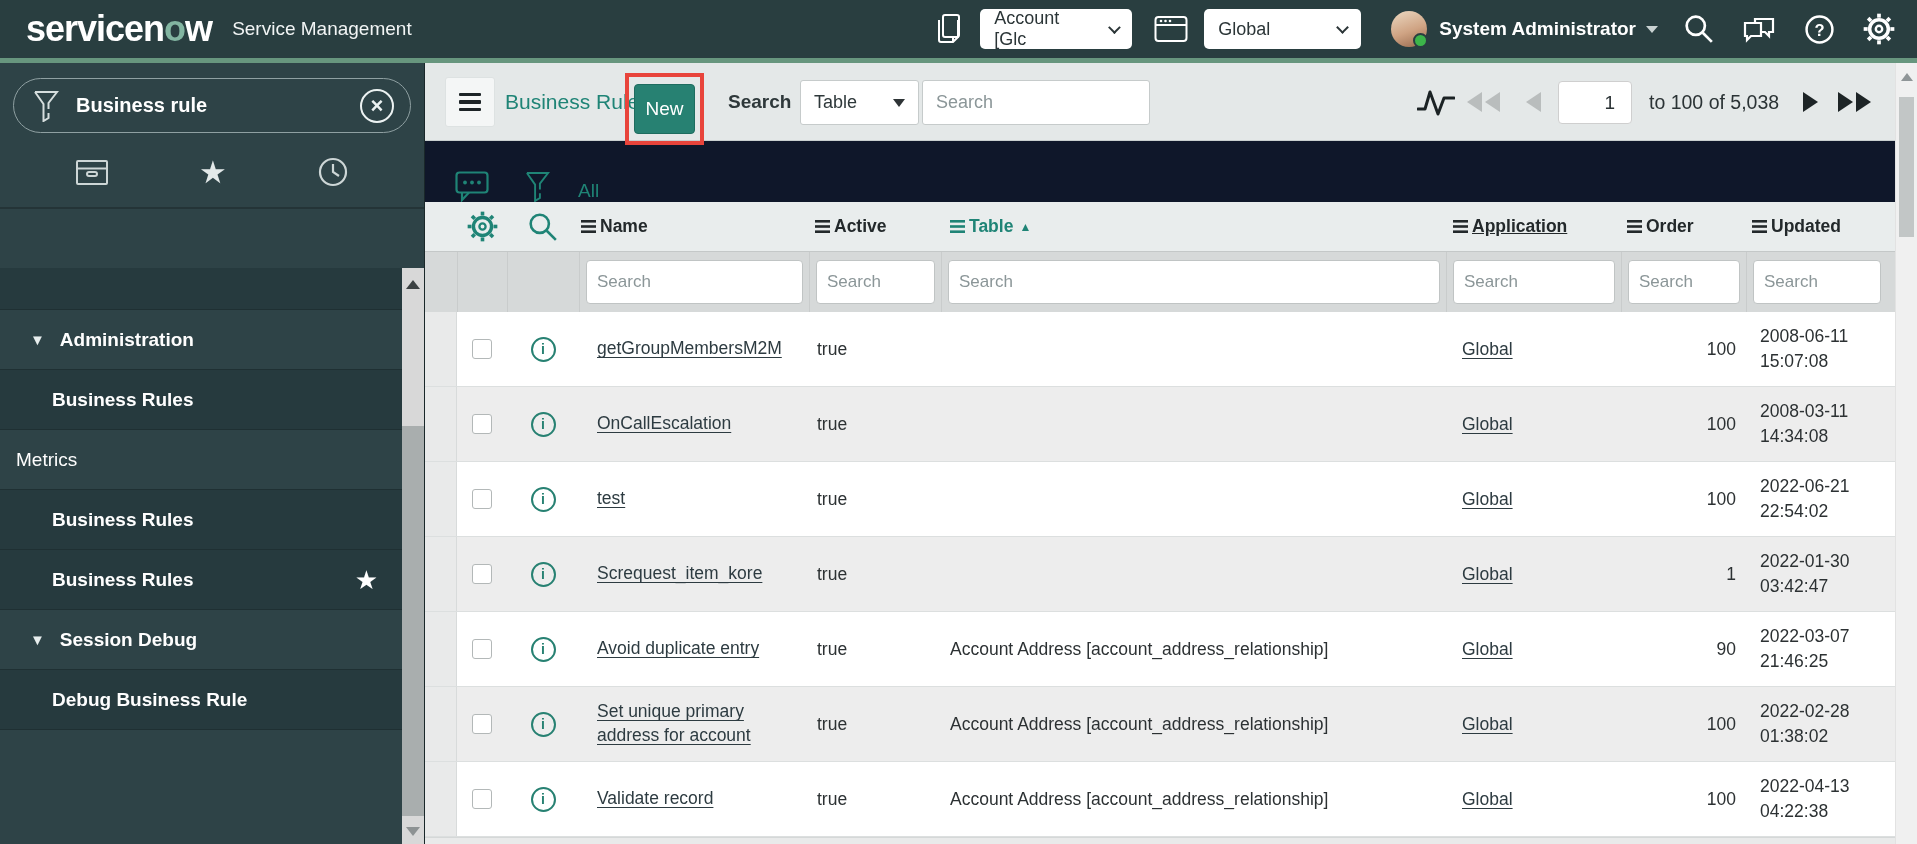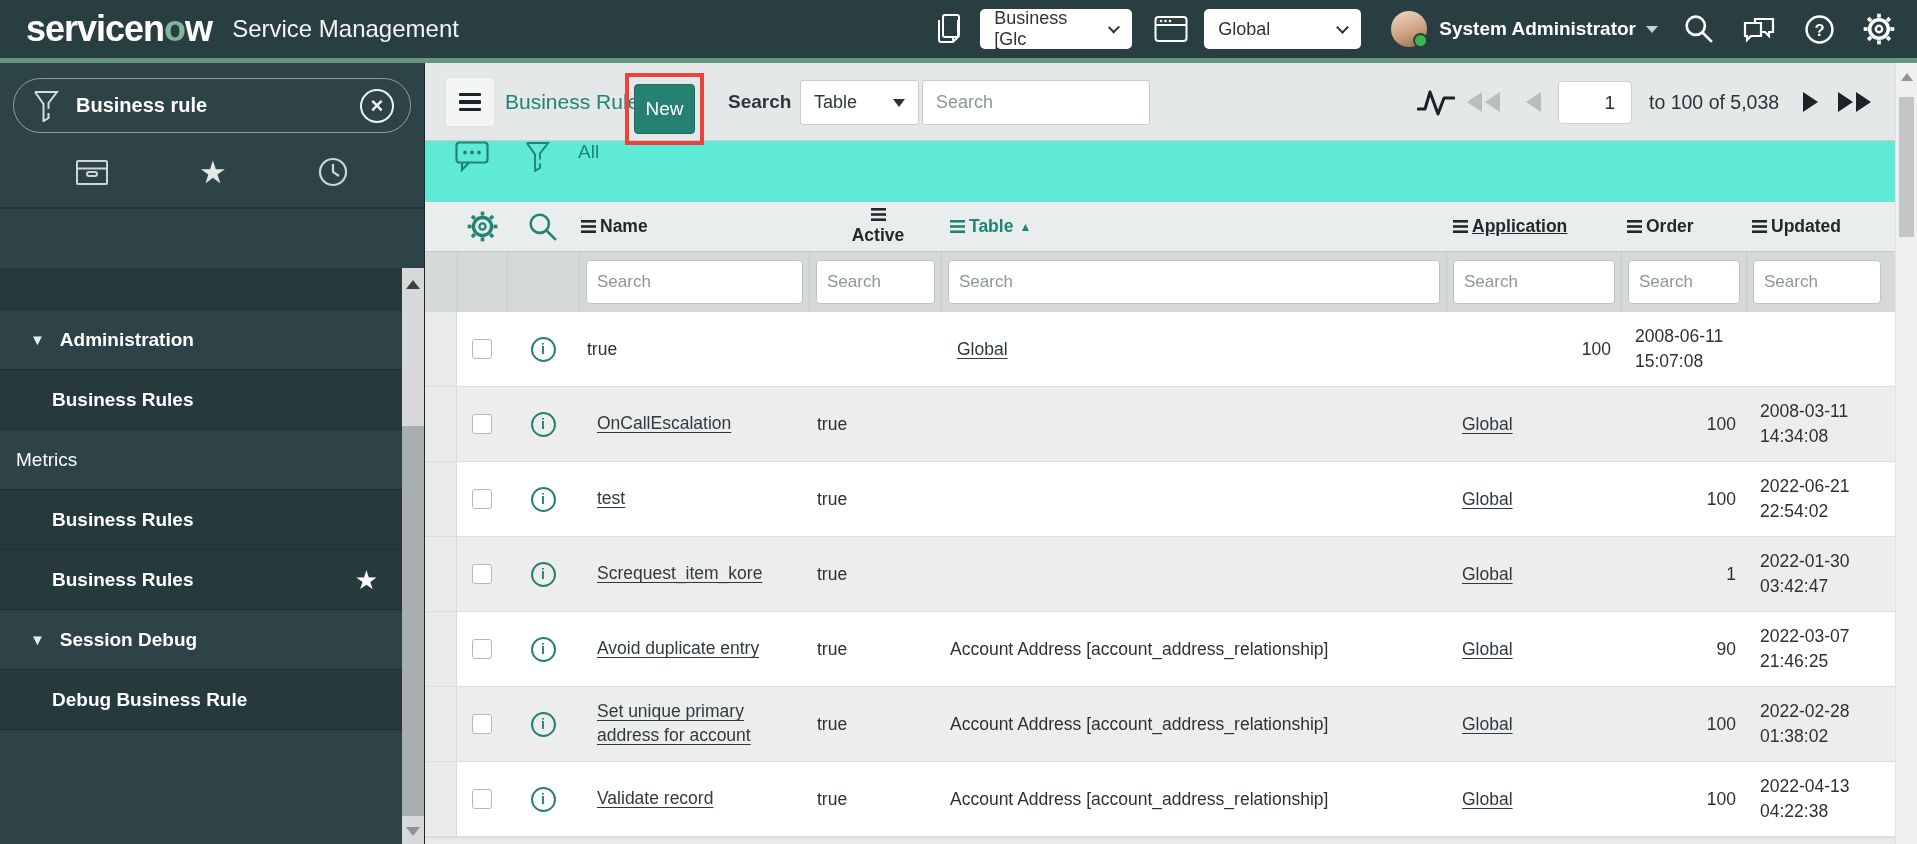--- a/index.html
+++ b/index.html
@@ -8,21 +8,21 @@
     width:1917px; height:844px; overflow:hidden; position:relative;
     font-family:"Liberation Sans","DejaVu Sans",sans-serif;
     background:#ffffff; color:#2c3133;
   }
 
   
   .banner { position:absolute; top:0; left:0; width:1917px; height:58px;
     background:#293e40; display:flex; align-items:center; color:#fff; z-index:5; }
   .logo { margin-left:26px; font-size:36px; font-weight:800; letter-spacing:-1px; line-height:1; }
   .logo .green-o { color:#82b5a1; }
-  .product-name { margin-left:20px; font-size:24px; font-weight:400; color:#f2f5f5; }
+  .product-name { margin-left:20px; font-size:19px; font-weight:400; color:#f2f5f5; }
   .banner-right { margin-left:auto; display:flex; align-items:center; margin-right:22px; }
   .b-icon { display:flex; align-items:center; justify-content:center; color:#fff; }
   .hdr-select { background:#fff; color:#2b3537; height:40px; border-radius:5px;
     display:flex; align-items:center; justify-content:space-between;
     padding:0 14px; font-size:18px; }
   .hdr-select .chev { width:9px; height:9px; border-right:2px solid #2b3537;
     border-bottom:2px solid #2b3537; transform:rotate(45deg); margin-left:18px; margin-top:-4px; }
   .update-set { width:152px; margin:0 22px 0 16px; }
   .scope { width:157px; margin:0 30px 0 16px; }
   .avatar { width:36px; height:36px; border-radius:50%; position:relative;
@@ -96,35 +96,35 @@
   .tri-l { width:0; height:0; border-top:10px solid transparent; border-bottom:10px solid transparent;
     border-right:15px solid #b9bdbd; }
   .tri-r { width:0; height:0; border-top:10px solid transparent; border-bottom:10px solid transparent;
     border-left:15px solid #1d2426; }
   .pg-input { left:1133px; top:18px; }
   .pg-input input { width:74px; height:43px; border:1px solid #cfcfcf; border-radius:4px;
     text-align:right; padding-right:16px; font-family:inherit; font-size:19px; color:#2b3335; outline:none; }
   .pg-text { left:1224px; top:0; height:78px; line-height:78px; font-size:19.5px; color:#2b3335; }
   .pg-next { left:1378px; } .pg-last { left:1413px; }
 
-  .toolbar2 { height:61px; background:#5eead4; display:flex; align-items:flex-start; }
+  .toolbar2 { height:61px; background:#0f172a; display:flex; align-items:flex-end; }
   .toolbar2 .chat-dots-ic { margin-left:30px; color:#1f8476; display:flex; }
   .toolbar2 .funnel2-ic { margin-left:36px; color:#1f8476; display:flex; }
   .toolbar2 .all-link { margin-left:28px; color:#1f8476; font-size:19px; cursor:pointer; }
 
   .lgrid { display:grid; grid-template-columns:32px 50px 72px 230px 132px 505px 175px 125px minmax(0,1fr); }
 
   .header-row { height:49px; background:#e9eded; align-items:center; }
   .icon-cell { display:flex; align-items:center; justify-content:center; color:#1f8476; cursor:pointer; }
   .col-head { display:flex; align-items:center; gap:4px; font-weight:700; font-size:17.5px;
     color:#23292b; cursor:pointer; white-space:nowrap; }
   .col-head .bars { display:flex; flex-shrink:0; }
   .col-head.sorted { color:#1f8476; }
   .col-head.sorted .sort-tri { font-size:12px; color:#1f8476; margin-left:2px; }
-  .ch-name { padding-left:2px; } .ch-active { padding-left:6px;flex-direction:column; } .ch-table { padding-left:9px; }
+  .ch-name { padding-left:2px; } .ch-active { padding-left:6px; } .ch-table { padding-left:9px; }
   .ch-app { padding-left:7px;text-decoration:underline; } .ch-order { padding-left:6px; } .ch-upd { padding-left:6px; }
 
   .filter-row { height:61px; background:#d6d9d9; align-items:center; border-top:1px solid #c4c8c8; }
   .filter-row > div { height:100%; display:flex; align-items:center; border-left:1px solid #c9cccc; }
   .filter-row > div:first-child { border-left:none; }
   .f-input { margin:0 6px; height:44px; width:calc(100% - 12px); border:1px solid #c0c4c4;
     border-radius:4px; background:#fff; font-family:inherit; font-size:17px; color:#333;
     padding:0 10px; outline:none; }
   .f-upd .f-input { width:calc(100% - 42px); margin-right:36px; }
 
@@ -165,21 +165,21 @@
 
   <div class="banner-right">
     <span class="b-icon">
       <svg width="30" height="34" viewBox="0 0 30 34" fill="none" stroke="#fff" stroke-width="2">
         <rect x="9" y="3" width="16" height="22" rx="2"></rect>
         <path d="M5 8 v20 a2 2 0 0 0 2 2 h12 l5 -5 v-17"></path>
         <path d="M19 30 v-5 h5"></path>
       </svg>
     </span>
     <div class="hdr-select update-set">
-      <span>Business [Glc</span>
+      <span>Account [Glc</span>
       <span class="chev"></span>
     </div>
     <span class="b-icon">
       <svg width="34" height="28" viewBox="0 0 34 28" fill="none" stroke="#fff" stroke-width="2">
         <rect x="1.5" y="2" width="31" height="24" rx="3"></rect>
         <line x1="1.5" y1="10" x2="32.5" y2="10"></line>
         <circle cx="7" cy="6" r="1.3" fill="#fff" stroke="none"></circle>
         <circle cx="11.5" cy="6" r="1.3" fill="#fff" stroke="none"></circle>
         <circle cx="16" cy="6" r="1.3" fill="#fff" stroke="none"></circle>
       </svg>
@@ -471,20 +471,23 @@
   </div>
 
   <div class="data-row lgrid">
     <div class="c-gutter"></div>
     <div class="c-sel">
         <span class="checkbox"></span>
       </div>
     <div class="c-info">
         <span class="info-circle">i</span>
       </div>
+    <div class="c-name">
+        <a>getGroupMembersM2M</a>
+      </div>
     <div class="c-active">true</div>
     <div class="c-table"></div>
     <div class="c-app">
         <a>Global</a>
       </div>
     <div class="c-order">100</div>
     <div class="c-upd">
         <span class="upd-text">2008-06-11 15:07:08</span>
       </div>
   </div>

